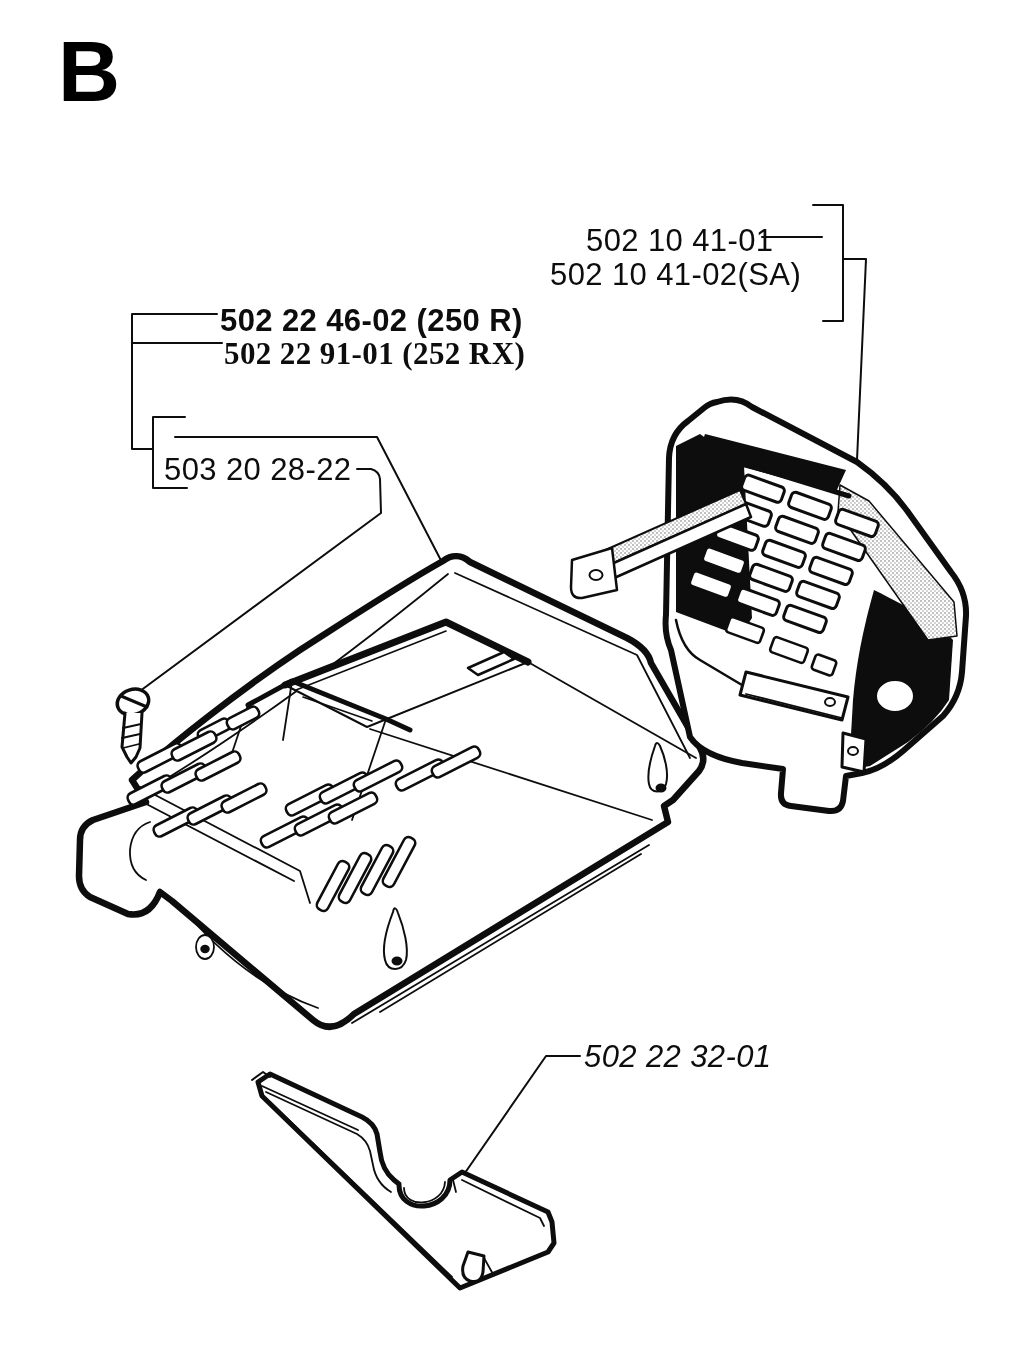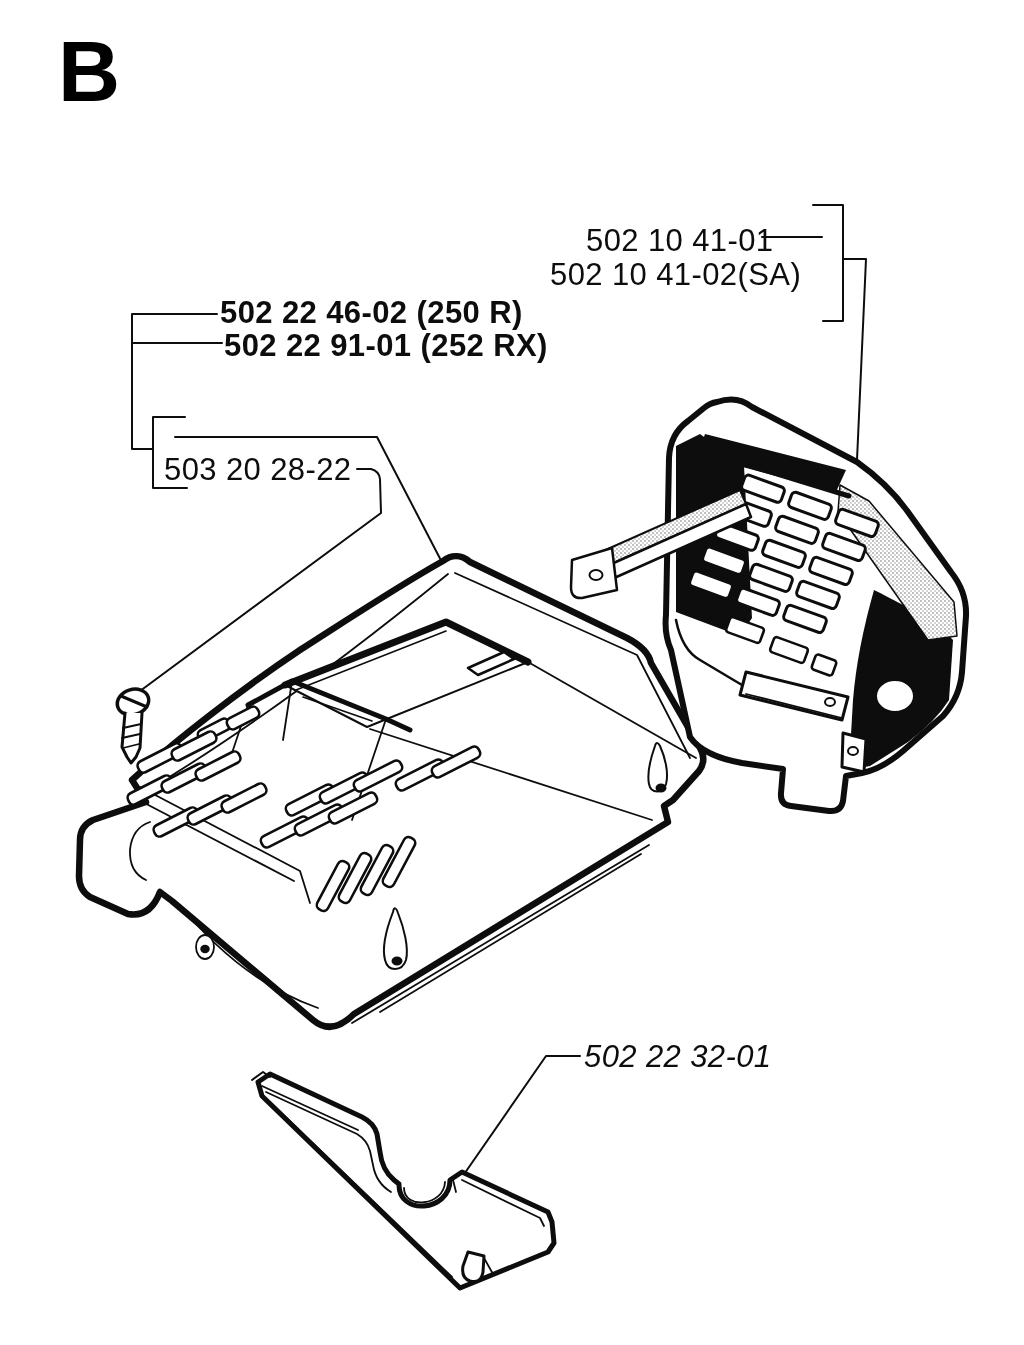--- a/index.html
+++ b/index.html
@@ -13,21 +13,21 @@
   }
   .art{position:absolute;left:0;top:0;width:1024px;height:1345px;}
   .lbl{
     position:absolute;
     font-size:31px;
     letter-spacing:.4px;
     line-height:1;
     white-space:nowrap;
     color:#0d0d0d;
   }
-  .lbl.bold{font-weight:700;}
+  .lbl.bold{font-weight:700;margin-top:8px;}
   .section-letter{
     position:absolute;
     left:58px;top:28px;
     font-size:86px;
     font-weight:700;
     line-height:1;
     color:#000;
   }
 </style>
 </head>
@@ -235,19 +235,19 @@
   </svg>
 
   <div class="section-letter">B</div>
 
   <div class="lbl" style="left:562px;top:225px;margin-left:24px;">502 10 41-01</div>
 
   <div class="lbl" style="left:550px;top:259px;">502 10 41-02(SA)</div>
 
   <div class="lbl bold" style="left:220px;top:297px;">502 22 46-02 (250 R)</div>
 
-  <div class="lbl bold" style="left:224px;top:330px;">502 22 91-01 (252 RX)</div>
+  <div class="lbl bold" style="left:224px;top:330px;font-family:Liberation Serif, serif;">502 22 91-01 (252 RX)</div>
 
   <div class="lbl" style="left:164px;top:454px;text-align:right;">503 20 28-22</div>
 
   <div class="lbl" style="left:584px;top:1041px;font-style:italic;">502 22 32-01</div>
 
 </div>
 
 </body></html>

